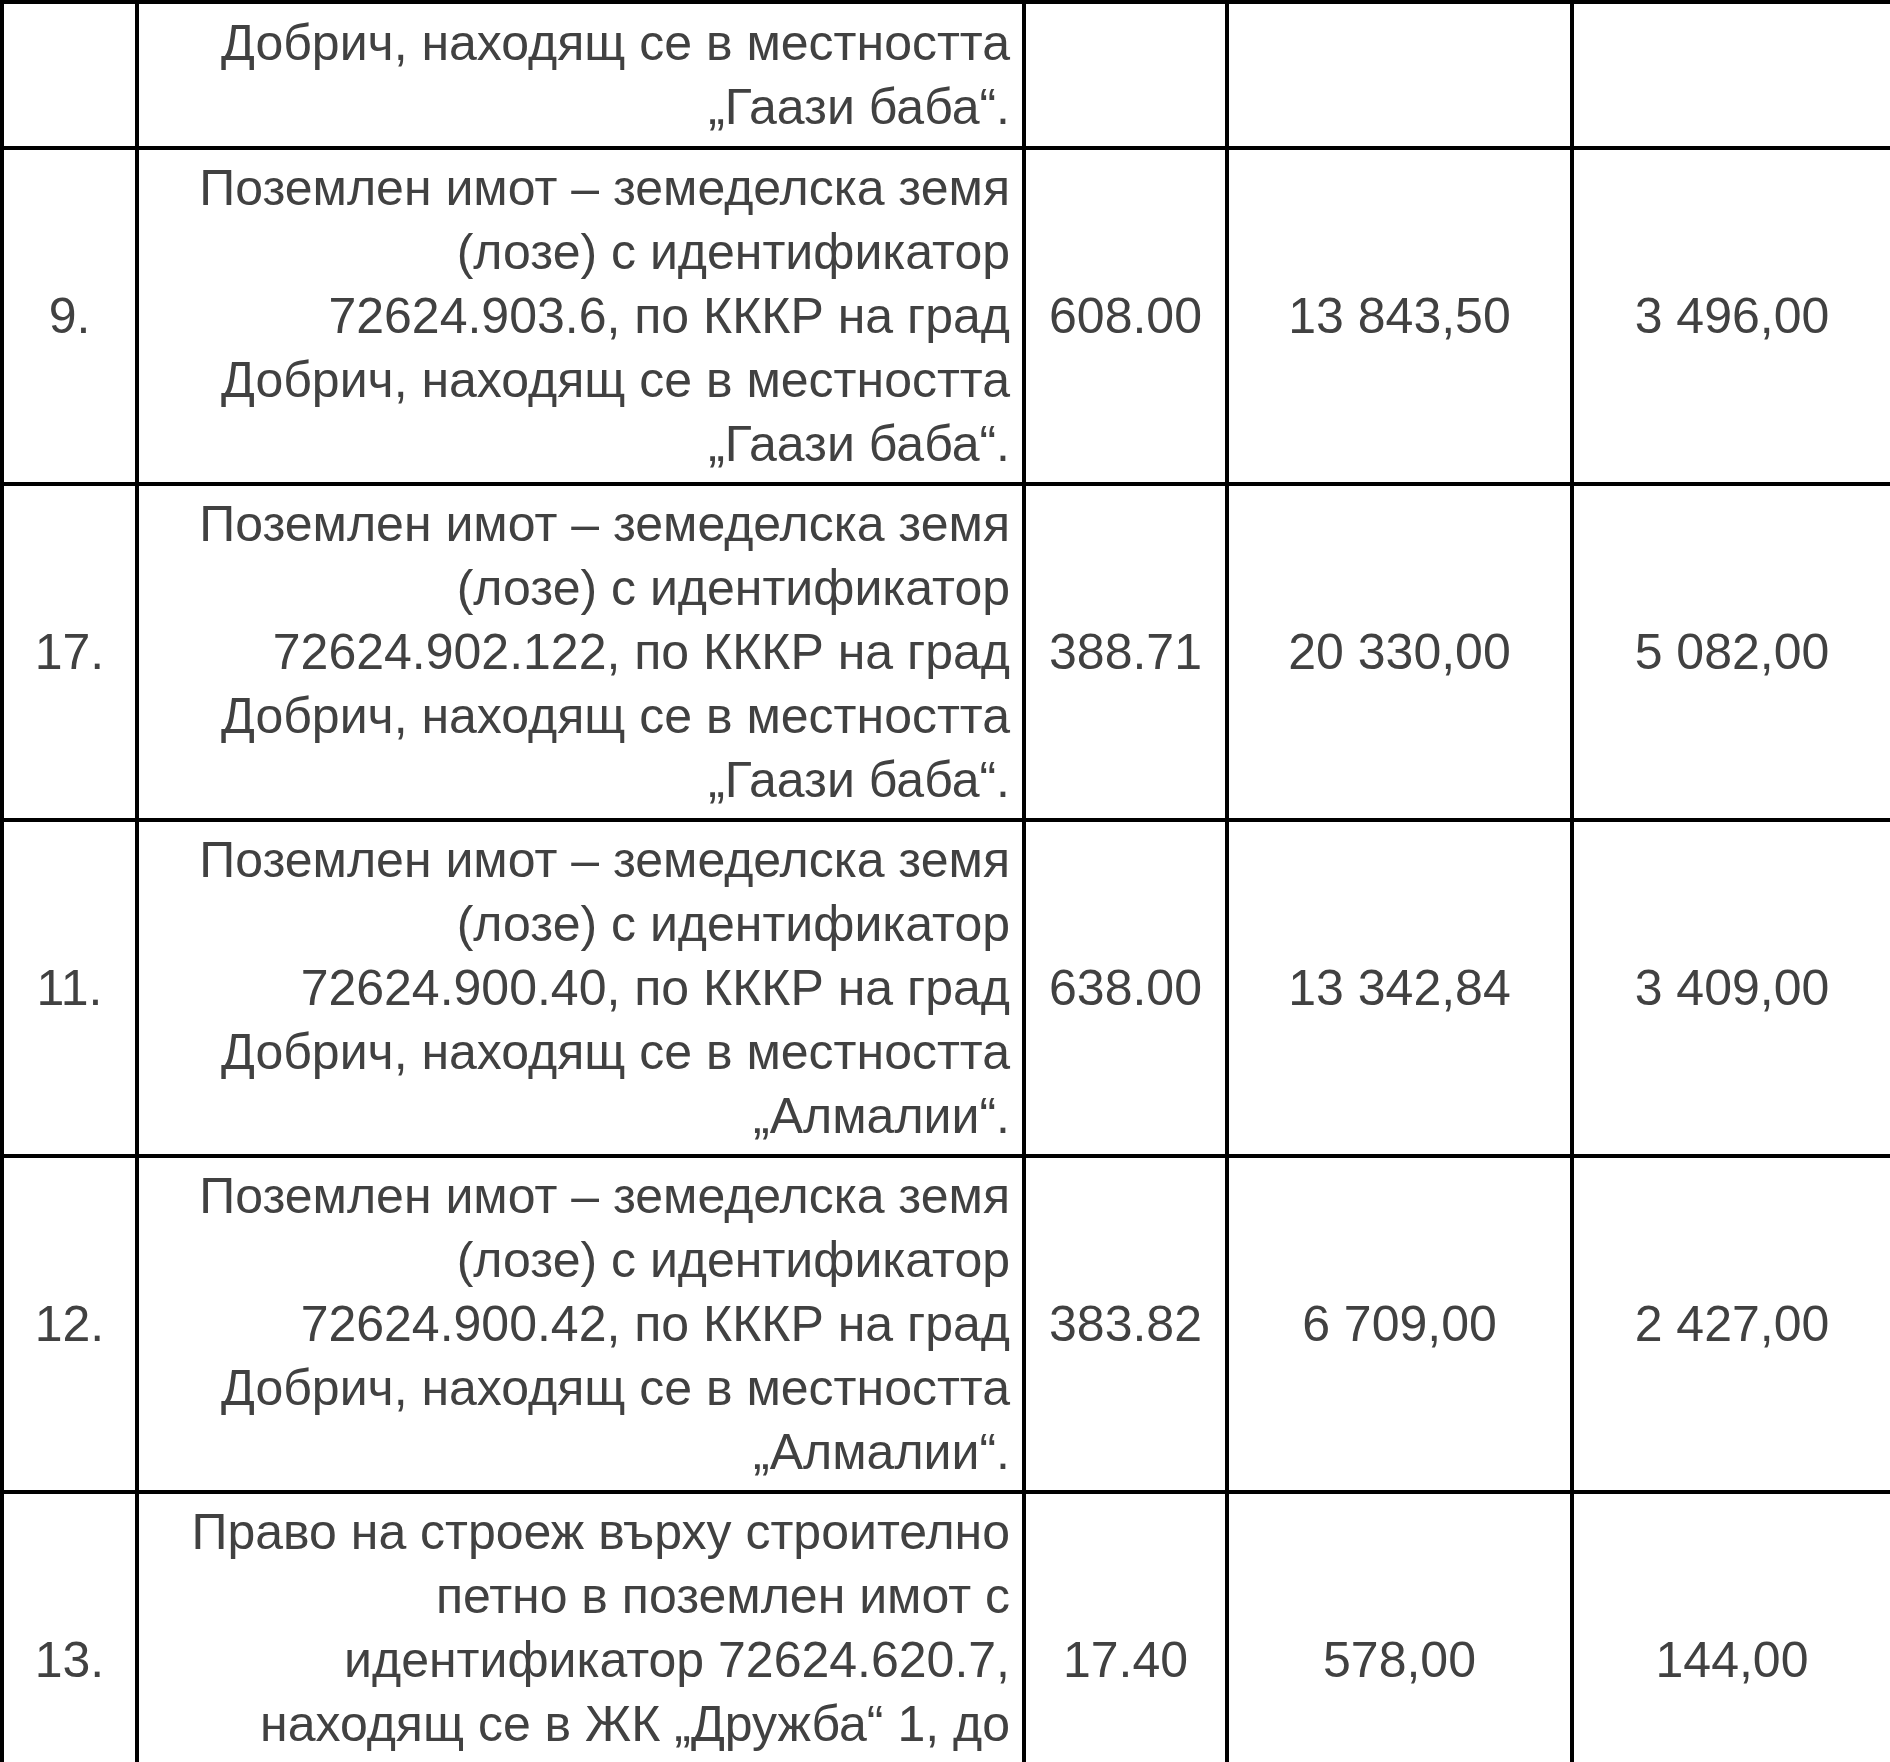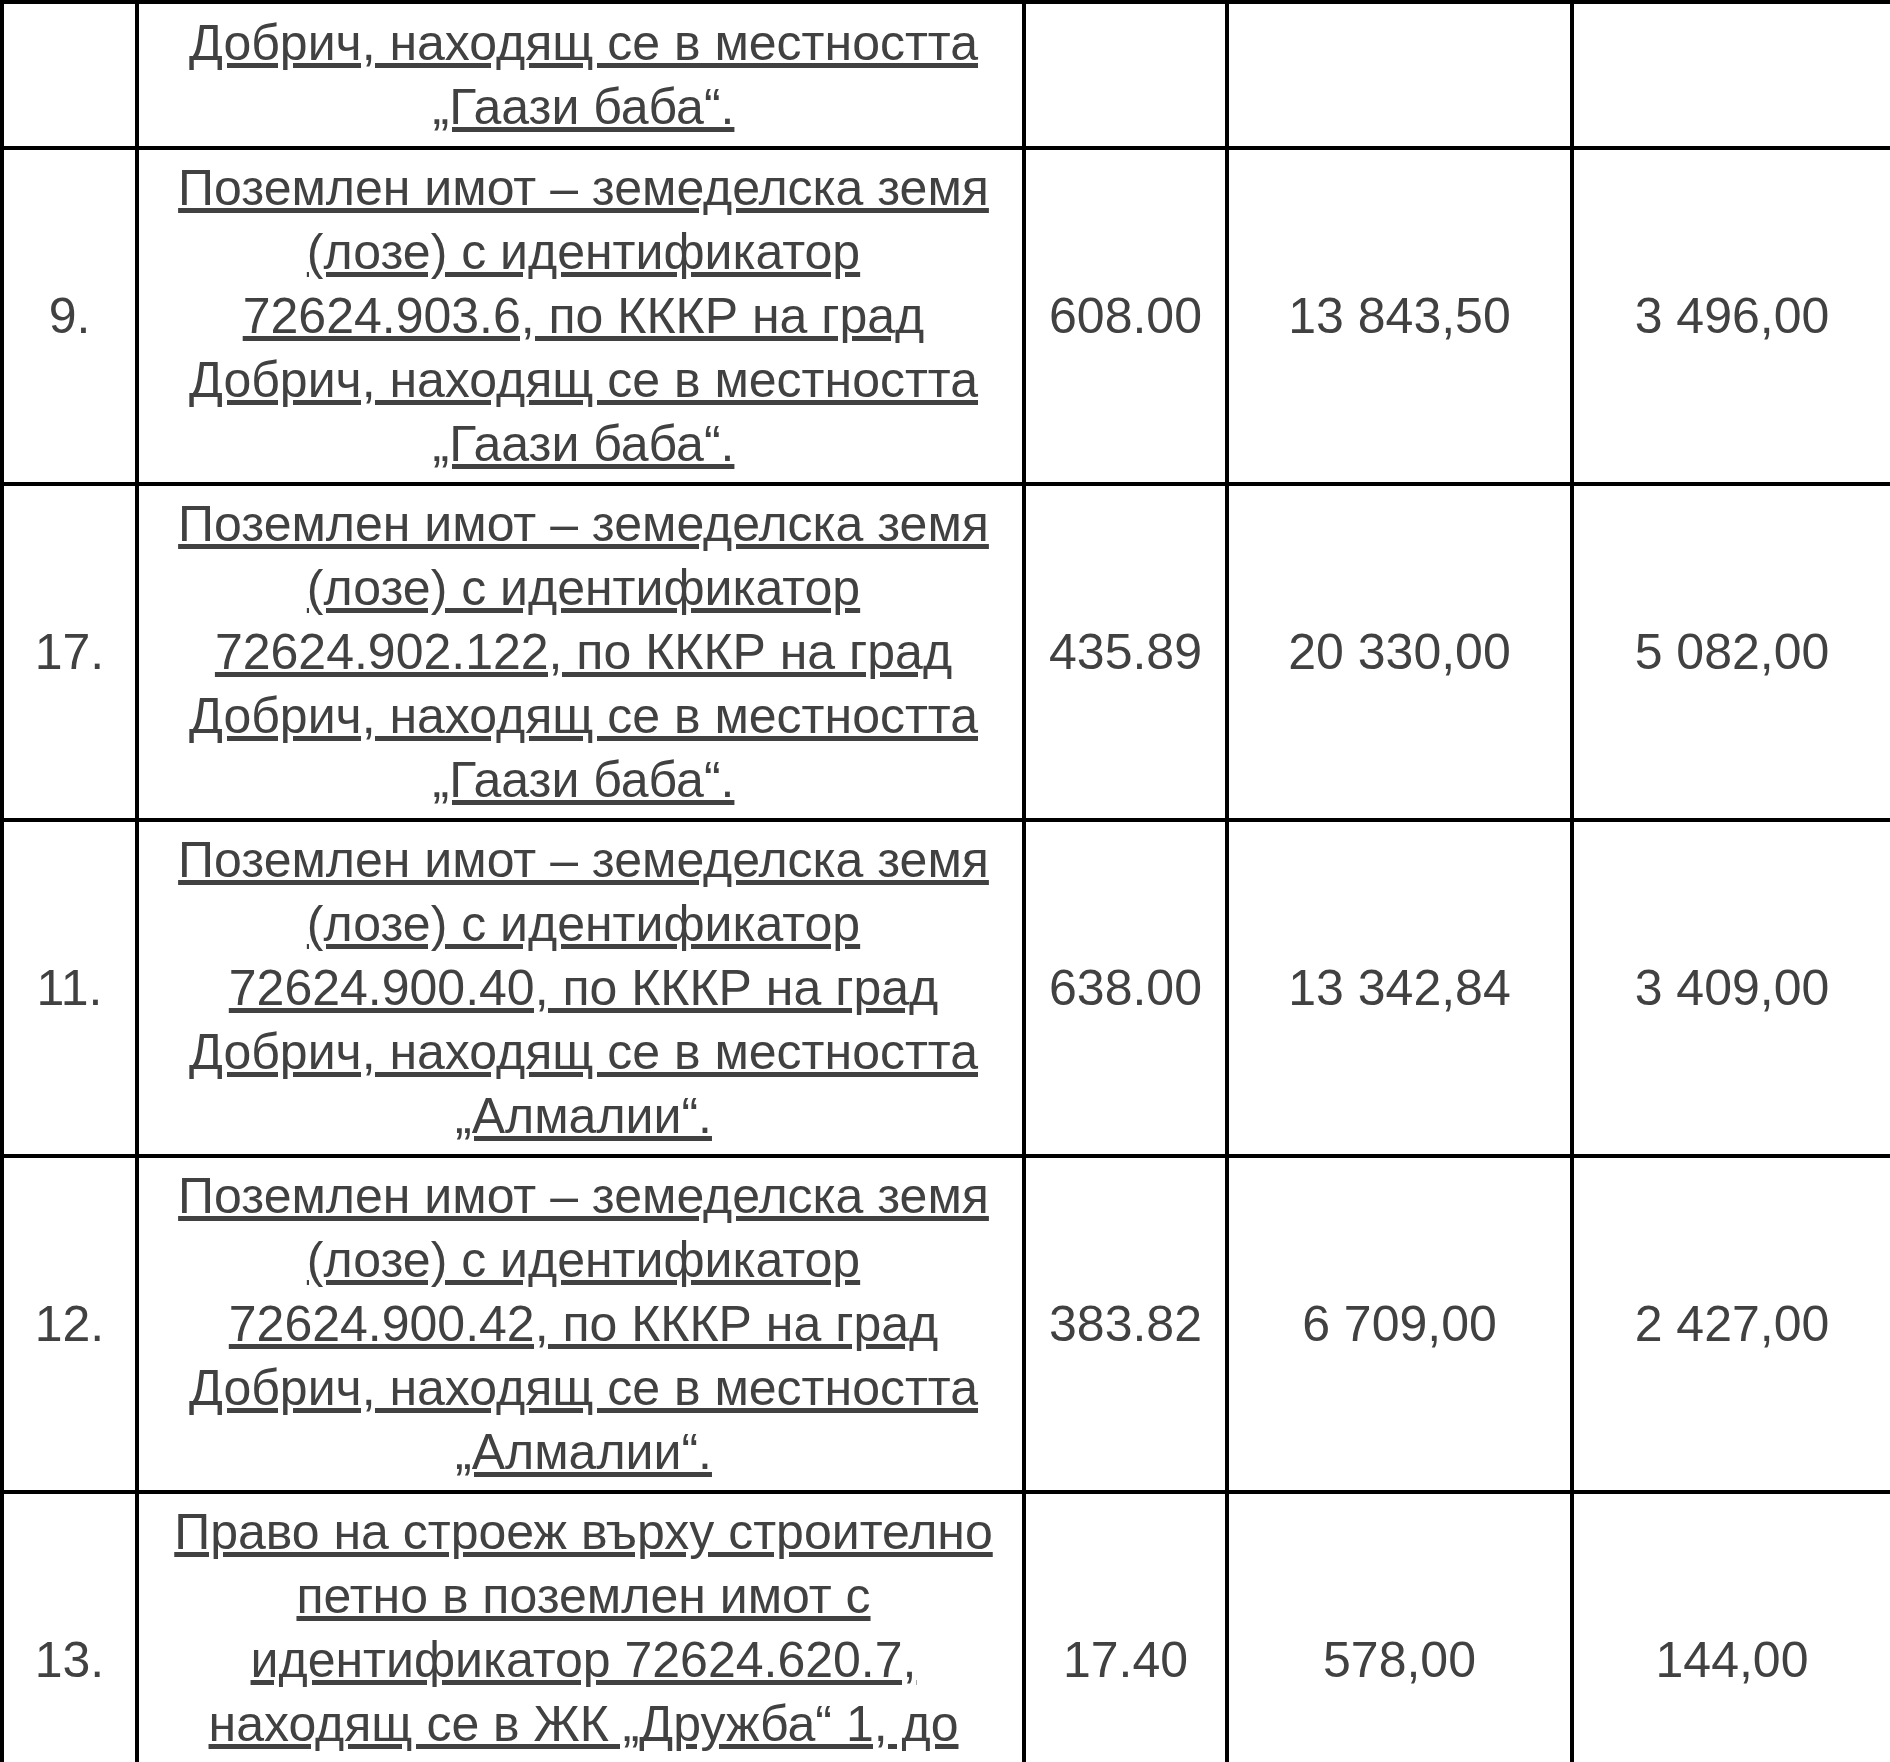--- a/index.html
+++ b/index.html
@@ -22,24 +22,23 @@
   .doc-table td{
     border:4px solid var(--border);
     color:var(--text);
     font-family:"Liberation Sans", sans-serif;
     font-size:50px;
     line-height:64px;
     vertical-align:middle;
     overflow:hidden;
   }
   .doc-table td.desc{
-    text-align:center;
+    text-align:right;
     padding:6px 12px 6px 18px;
     white-space:pre-line;
-    text-decoration:underline;
   }
   .doc-table td.cnum{
     text-align:center;
     padding:0;
   }
   .doc-table tr:nth-child(1){height:146px;}
   .doc-table tr:nth-child(2){height:330px;}
   .doc-table tr:nth-child(3){height:322px;}
   .doc-table tr:nth-child(4){height:320px;}
   .doc-table tr:nth-child(5){height:318px;}
@@ -81,21 +80,21 @@
       <td class="cnum">13 843,50</td>
       <td class="cnum">3 496,00</td>
     </tr>
     <tr>
       <td class="cnum">17.</td>
       <td class="desc">Поземлен имот – земеделска земя
 (лозе) с идентификатор
 72624.902.122, по КККР на град
 Добрич, находящ се в местността
 „Гаази баба“.</td>
-      <td class="cnum">435.89</td>
+      <td class="cnum">388.71</td>
       <td class="cnum">20 330,00</td>
       <td class="cnum">5 082,00</td>
     </tr>
     <tr>
       <td class="cnum">11.</td>
       <td class="desc">Поземлен имот – земеделска земя
 (лозе) с идентификатор
 72624.900.40, по КККР на град
 Добрич, находящ се в местността
 „Алмалии“.</td>

